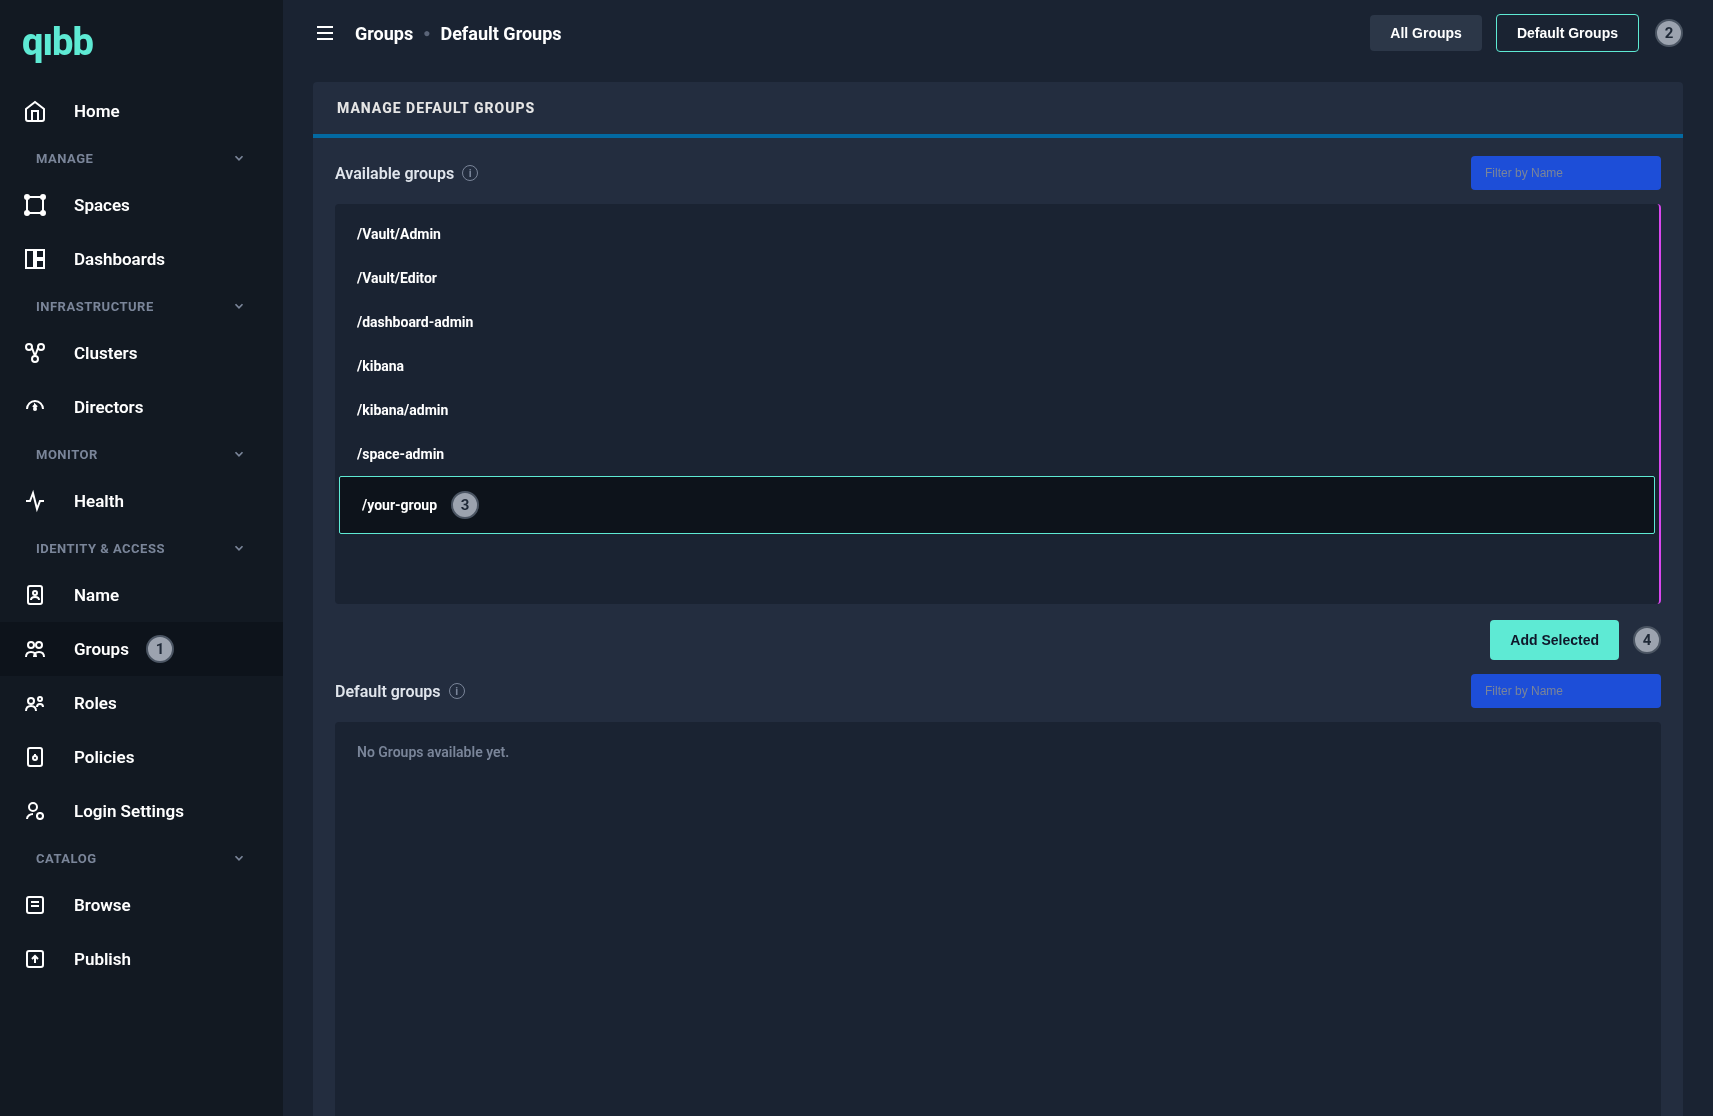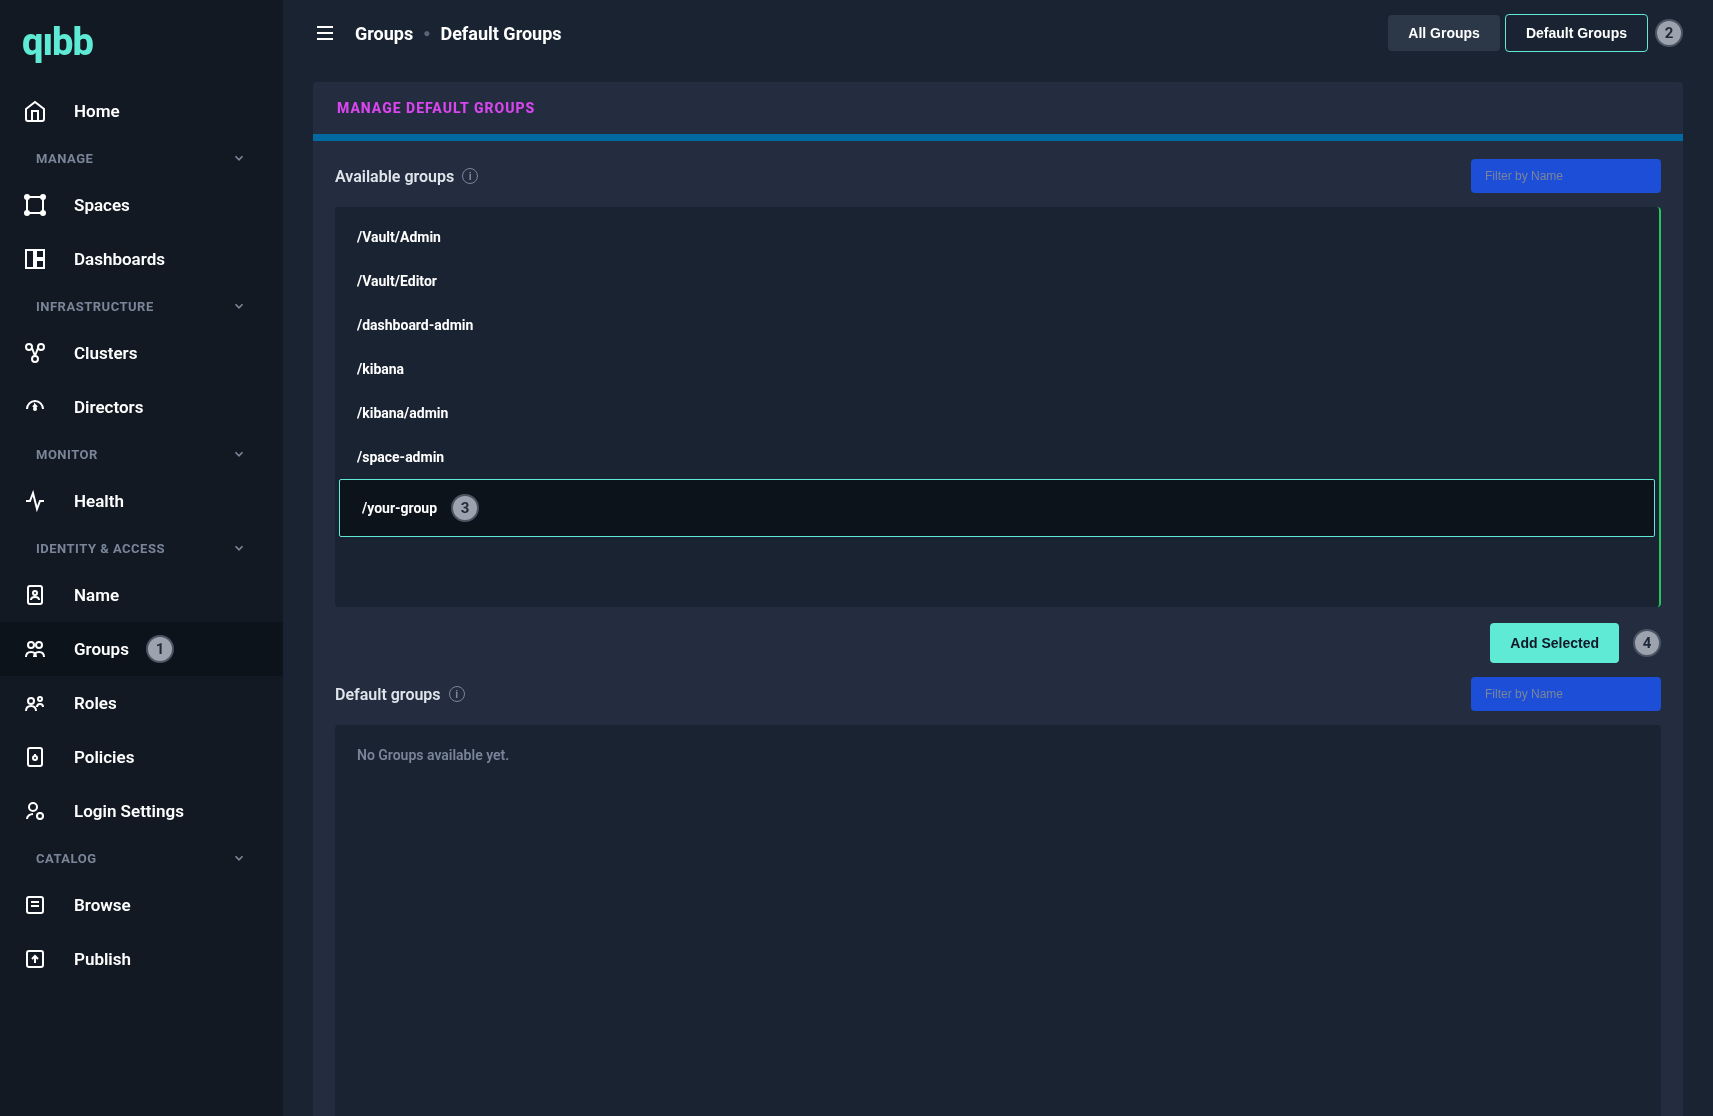--- a/index.html
+++ b/index.html
@@ -109,21 +109,21 @@
     align-items: center;
     gap: 10px;
     font-size: 18px;
     font-weight: 700;
     color: #ffffff;
   }
   .breadcrumb .sep { color: #5a6478; font-size: 12px; }
   .topbar-right {
     display: flex;
     align-items: center;
-    gap: 5px;
+    gap: 14px;
     position: relative;
   }
   .tab-btn {
     padding: 10px 20px;
     font-size: 14px;
     font-weight: 700;
     border-radius: 4px;
     cursor: pointer;
     border: none;
   }
@@ -135,22 +135,22 @@
   }
   .panel {
     background: #232d3f;
     border-radius: 4px;
   }
   .panel-header {
     padding: 18px 24px;
     font-size: 14px;
     font-weight: 800;
     letter-spacing: 1px;
-    color: #d946ef;
-    border-bottom: 7px solid #0369a1;
+    color: #e5e5e5;
+    border-bottom: 4px solid #0369a1;
   }
   .panel-cols {
     display: flex;
     gap: 14px;
     padding: 18px 22px 22px 22px;
     flex-direction: column;
   }
   .col {
     flex: 1;
     display: flex;
@@ -193,21 +193,21 @@
   }
   .filter-input::placeholder { color: #7a8599; }
 
   .list-box {
     background: #1a2332;
     border-radius: 4px;
     height: 400px;
     padding: 8px 0;
     position: relative;
   }
-  .list-box.available { border-right: 2px solid #22c55e; }
+  .list-box.available { border-right: 2px solid #d946ef; }
   .list-item {
     padding: 14px 22px;
     font-size: 14px;
     font-weight: 700;
     color: #ffffff;
     cursor: pointer;
     position: relative;
   }
   .list-item.selected {
     border: 1.5px solid #5eead4;

